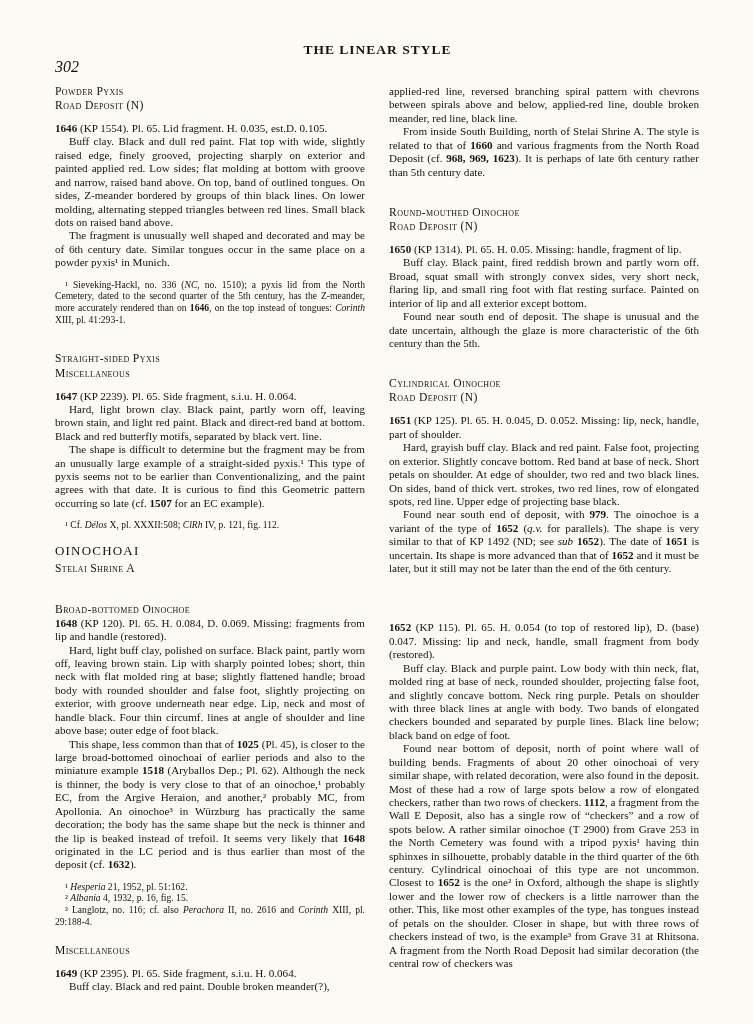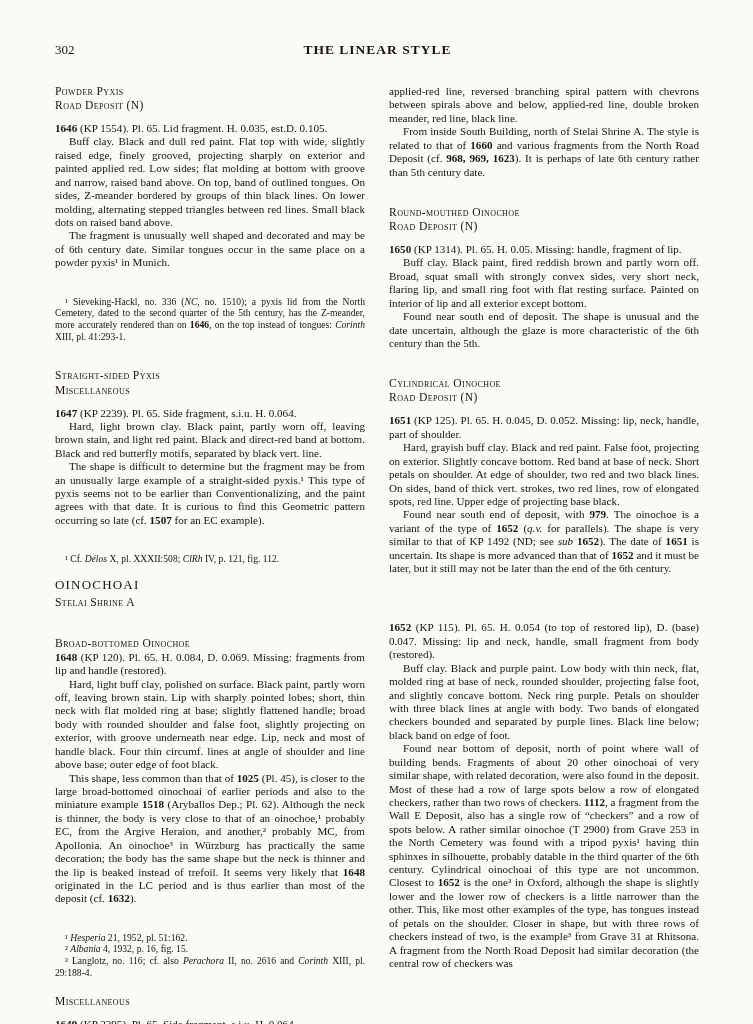--- a/index.html
+++ b/index.html
@@ -10,21 +10,21 @@
     font-family:"Liberation Serif", serif;
     -webkit-font-smoothing:antialiased;
   }
   .page {
     width:753px; height:1024px;
     padding:42px 53px 24px 55px;
     overflow:hidden;
     position:relative;
   }
   .page-header { position:relative; height:17px; margin-bottom:26px; }
-  .page-number { position:absolute; left:0; top:0; font-size:13px; }
+  .page-number { position:absolute; left:0; top:16px; font-size:16px;font-style:italic; }
   .running-title {
     position:absolute; left:0; right:0; top:0;
     text-align:center; font-size:13.5px; letter-spacing:1px;font-weight:bold;
   }
   .cols { display:flex; gap:24px; align-items:flex-start; }
   .col {
     width:310px;
     font-size:11.1px;
     line-height:1.21;
     text-align:justify;
@@ -55,21 +55,21 @@
   .blk.section + .blk.heading { margin-top:6px; }
   .col > .blk:first-child { margin-top:0; }
   .blk.entry { text-align:justify; }
   .blk.para { text-indent:14px; }
   .blk.cont { text-indent:0; }
   .blk.footnote {
     font-size:9.6px;
     line-height:1.22;
     text-indent:10px;
   }
-  .blk.para + .blk.footnote, .blk.entry + .blk.footnote { margin-top:26px; }
+  .blk.para + .blk.footnote, .blk.entry + .blk.footnote { margin-top:9px; }
   .blk.big-gap { margin-top:46px; }
   .bold { font-weight:bold; }
   .italic { font-style:italic; }
 </style>
 </head>
 <body>
 
 <main class="page">
   <header class="page-header">
     <div class="page-number">302</div>

